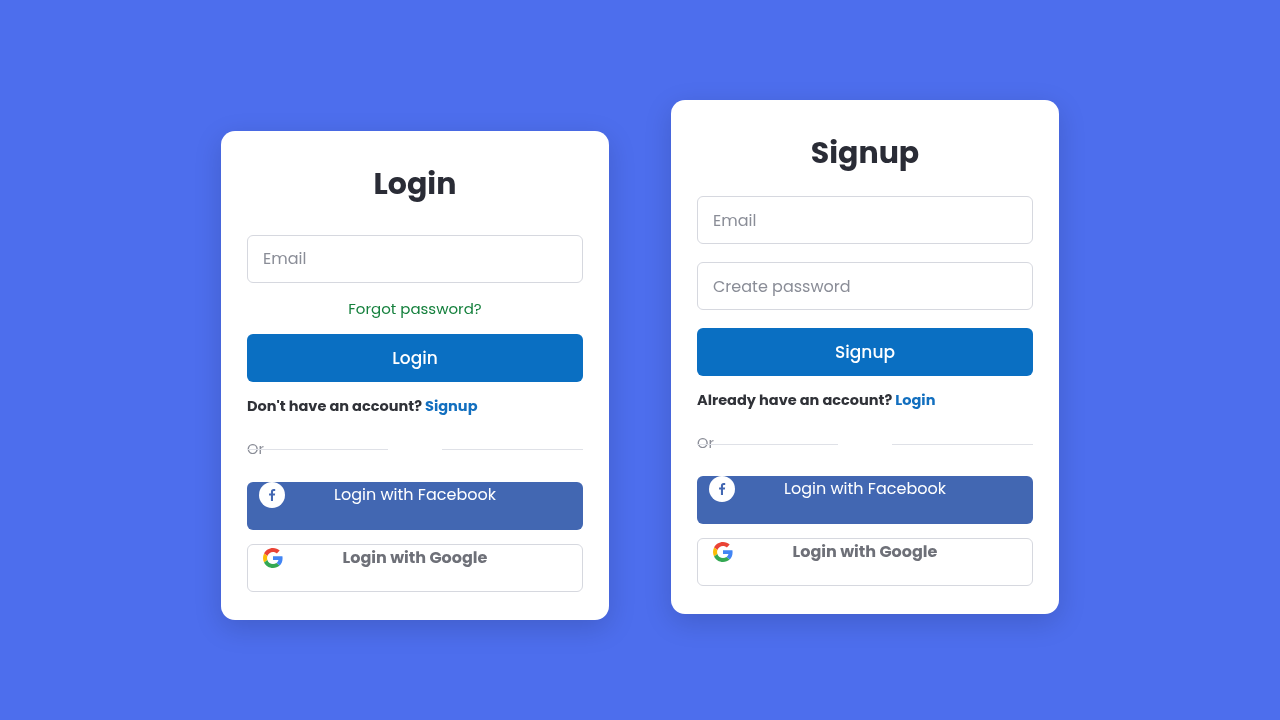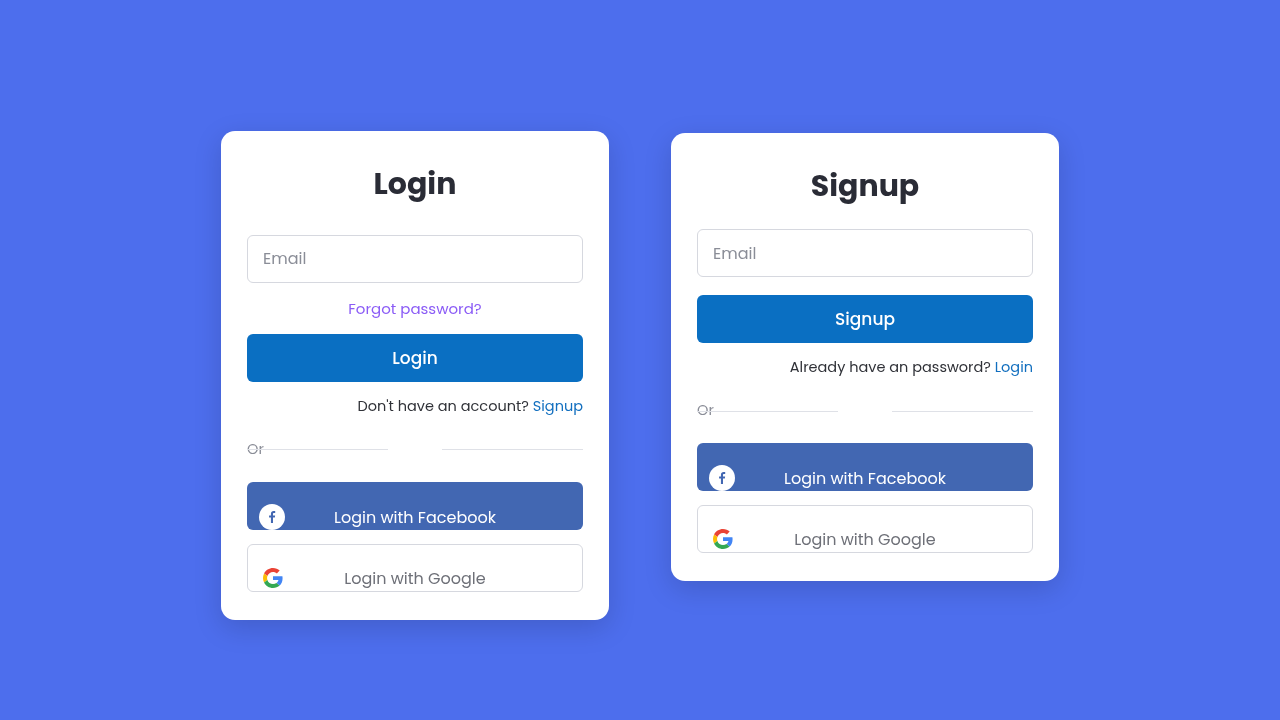--- a/index.html
+++ b/index.html
@@ -54,43 +54,44 @@
       height: 22px;
       color: #6d6f78;
       cursor: pointer;
       display: flex;
       align-items: center;
       justify-content: center;
     }
     .forgot {
       display: block;
       text-align: center;
-      color: #8b5cf6;
+      color: #15803d;
       font-size: 15px;
       margin-top: -4px;
       margin-bottom: 14px;
       cursor: pointer;
     }
     .btn {
       width: 100%;
       height: 48px;
       border: none;
       border-radius: 6px;
       background: #0a6fc2;
       color: #fff;
       font-size: 17px;
       font-weight: 500;
       cursor: pointer;
       margin-bottom: 14px;
     }
     .switch {
-      text-align: right;
+      text-align: left;
       font-size: 14.5px;
       color: #303238;
       margin-bottom: 22px;
+      font-weight: bold;
     }
     .switch a { color: #126fbf; text-decoration: none; cursor: pointer; }
     .divider {
       position: relative;
       text-align: left;
       color: #8a8d97;
       font-size: 14.5px;
       margin-bottom: 22px;
     }
     .divider::before, .divider::after {
@@ -102,27 +103,27 @@
       background: #dfe1e7;
     }
     .divider::before { left: 0; }
     .divider::after { right: 0; }
     .social {
       position: relative;
       width: 100%;
       height: 48px;
       border-radius: 6px;
       display: flex;
-      align-items: flex-end;
+      align-items: flex-start;
       justify-content: center;
       font-size: 16px;
       margin-bottom: 14px;
       cursor: pointer;
     }
-    .social:last-child { margin-bottom: 0; }
+    .social:last-child { margin-bottom: 0; font-weight: bold; }
     .social .icon-wrap {
       position: absolute;
       left: 12px;
       width: 26px;
       height: 26px;
       display: flex;
       align-items: center;
       justify-content: center;
     }
     .fb {
@@ -183,26 +184,29 @@
   </button>
 </div>
 
 <div class="card signup">
   <h1 class="title">Signup</h1>
 
   <div class="field">
     <input class="input" type="text" placeholder="Email" style="">
   </div>
 
+  <div class="field">
+    <input class="input" type="password" placeholder="Create password" style="">
+  </div>
 
 
   <button class="btn">Signup</button>
 
   <div class="switch">
-    <span>Already have an password? </span><a>Login</a>
+    <span>Already have an account? </span><a>Login</a>
   </div>
 
   <div class="divider">Or</div>
 
   <button class="social fb">
     <span class="icon-wrap">
       <svg width="16" height="16" viewBox="0 0 24 24">
           <path fill="#4267b2" d="M13.5 21v-8.2h2.8l.4-3.2h-3.2V7.5c0-.9.3-1.6 1.6-1.6h1.7V3.1C16.5 3 15.5 3 14.4 3c-2.4 0-4 1.5-4 4.2v2.4H7.6v3.2h2.8V21h3.1z"></path>
         </svg>
     </span>

